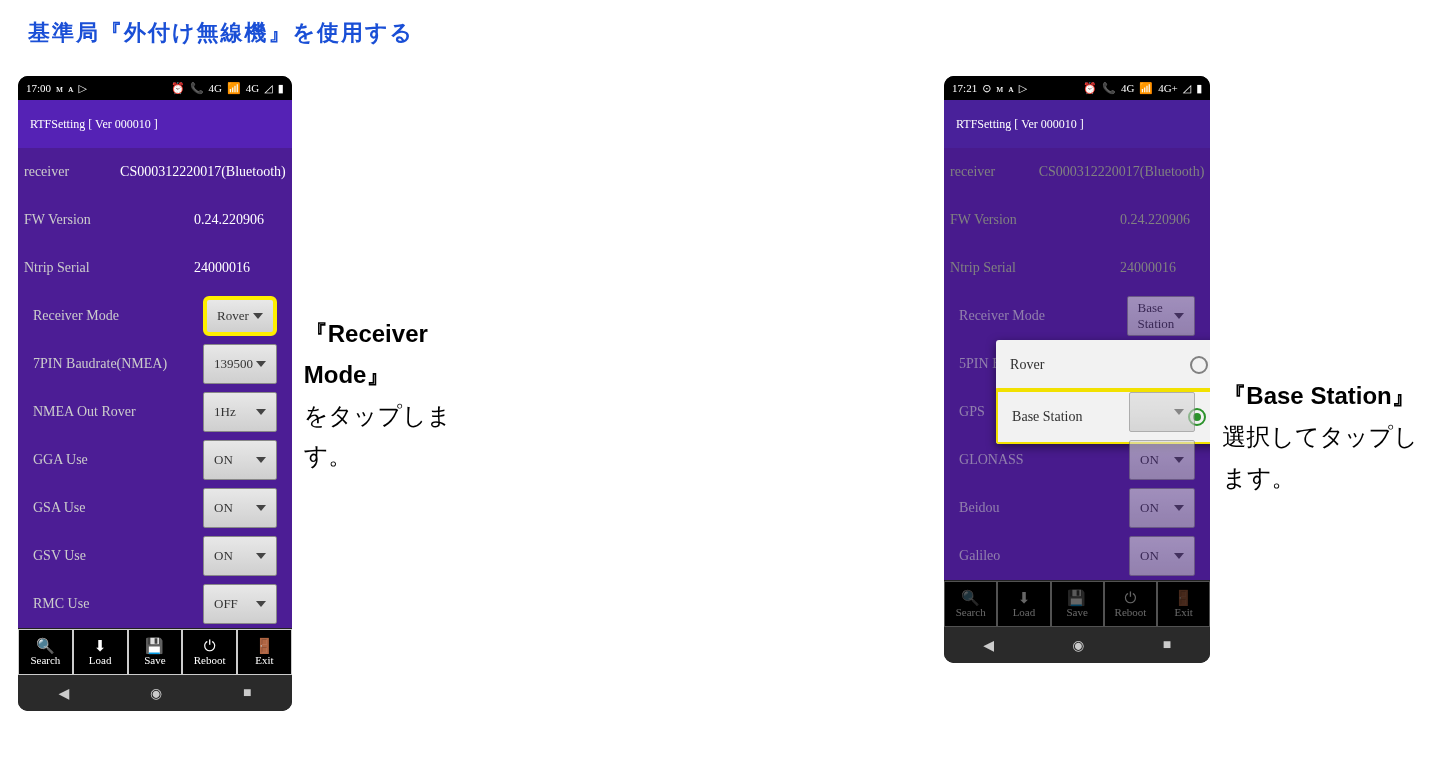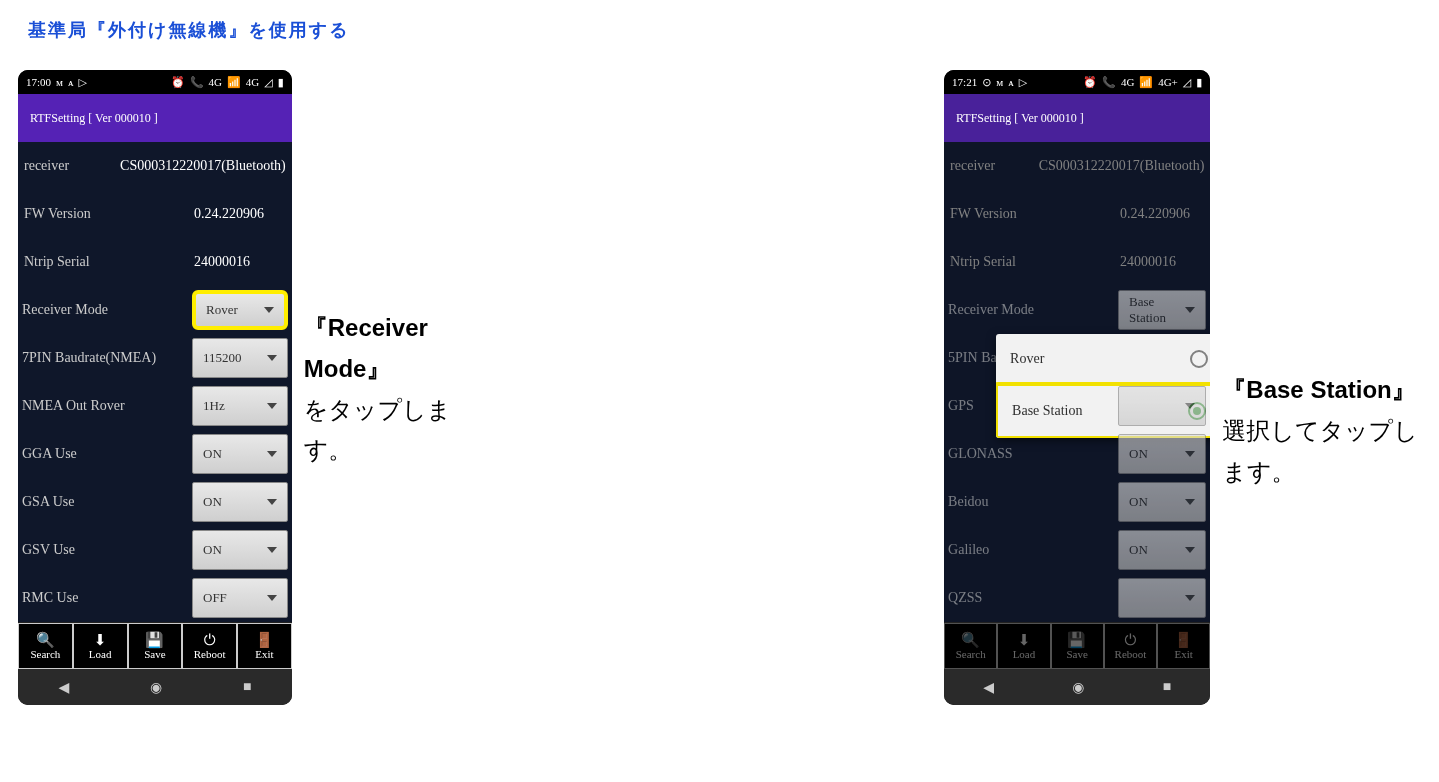--- a/index.html
+++ b/index.html
@@ -1,29 +1,29 @@
 <!DOCTYPE html>
 <html><head>
 <meta charset="utf-8">
 <style>
   * { box-sizing: border-box; margin: 0; padding: 0; }
   body { font-family: "Hiragino Kaku Gothic ProN","Meiryo",sans-serif; background:#fff; width:1439px; height:782px; position:relative; }
-  .page-title { color:#1a4fd6; font-weight:bold; font-size:18px; padding:18px 0 0 28px; letter-spacing:2px; }
+  .page-title { color:#1a4fd6; font-weight:bold; font-size:22px; padding:18px 0 0 28px; letter-spacing:2px; }
   .phones-row { display:flex; gap:460px; padding:28px 0 0 18px; }
   .phone-block { display:flex; align-items:flex-start; gap:12px; }
   .phone { width:330px; background:#000; border-radius:10px; overflow:hidden; font-family:Liberation Serif, serif; }
   .statusbar { height:24px; background:#000; color:#fff; font-size:11px; display:flex; justify-content:space-between; align-items:center; padding:0 8px; }
   .sb-left, .sb-right { display:flex; align-items:center; gap:5px; }
   .sb-glyph { font-size:11px; }
   .appbar { background:#5522b5; color:#fff; height:48px; display:flex; align-items:center; padding:0 12px; font-size:12px; font-weight:500; }
-  .app-body { background:#0f172a; }
+  .app-body { background:#4c1d95; }
   .text-row { display:flex; align-items:center; height:48px; padding:0 6px; color:#ddd; font-size:14px; }
   .text-row .lbl { width:170px; color:#ccc; }
   .text-row .val { color:#fff; }
-  .ctrl-row { display:flex; align-items:center; padding:4px 4px; color:#ccc; font-size:14px; }
+  .ctrl-row { display:flex; align-items:center; padding:4px 15px; color:#ccc; font-size:14px; }
   .ctrl-row .lbl { width:170px; }
   .dropdown { flex:1; background:linear-gradient(#e8e8e8,#cfcfcf); border:1px solid #888; border-radius:2px; height:40px; display:flex; align-items:center; justify-content:space-between; padding:0 10px; color:#333; font-size:13px; }
   .dropdown .caret { width:0;height:0;border-left:5px solid transparent;border-right:5px solid transparent;border-top:6px solid #444; }
   .hl-yellow { border:4px solid #ffee00; border-radius:6px; }
   .toolbar { display:flex; background:#000; border-top:1px solid #222; }
   .tool-btn { flex:1; border:1px solid #ccc; background:#000; color:#fff; display:flex; flex-direction:column; align-items:center; justify-content:center; height:46px; gap:0px; }
   .tool-btn.dim { opacity:.4; }
   .tool-ico { font-size:15px; line-height:1; }
   .tool-txt { font-size:11px; }
   .navbar { height:36px; background:#2a2a2a; display:flex; justify-content:space-around; align-items:center; color:#ddd; }
@@ -86,21 +86,21 @@
         <div class="ctrl-row">
           <span class="lbl">Receiver Mode</span>
           <div class="dropdown hl-yellow">
               <span>Rover</span>
               <span class="caret"></span>
             </div>
         </div>
         <div class="ctrl-row">
           <span class="lbl">7PIN Baudrate(NMEA)</span>
           <div class="dropdown">
-              <span>115200</span>
+              <span>139500</span>
               <span class="caret"></span>
             </div>
         </div>
         <div class="ctrl-row">
           <span class="lbl">NMEA Out Rover</span>
           <div class="dropdown">
               <span>1Hz</span>
               <span class="caret"></span>
             </div>
         </div>
@@ -256,27 +256,20 @@
               <span class="caret"></span>
             </div>
         </div>
         <div class="ctrl-row" style="opacity:.6">
           <span class="lbl">Galileo</span>
           <div class="dropdown">
               <span>ON</span>
               <span class="caret"></span>
             </div>
         </div>
-        <div class="ctrl-row" style="opacity:.6">
-          <span class="lbl">QZSS</span>
-          <div class="dropdown">
-              <span></span>
-              <span class="caret"></span>
-            </div>
-        </div>
       </div>
       <div class="toolbar">
         <div class="tool-btn dim">
             <span class="tool-ico">🔍</span>
             <span class="tool-txt">Search</span>
           </div>
         <div class="tool-btn dim">
             <span class="tool-ico">⬇</span>
             <span class="tool-txt">Load</span>
           </div>

